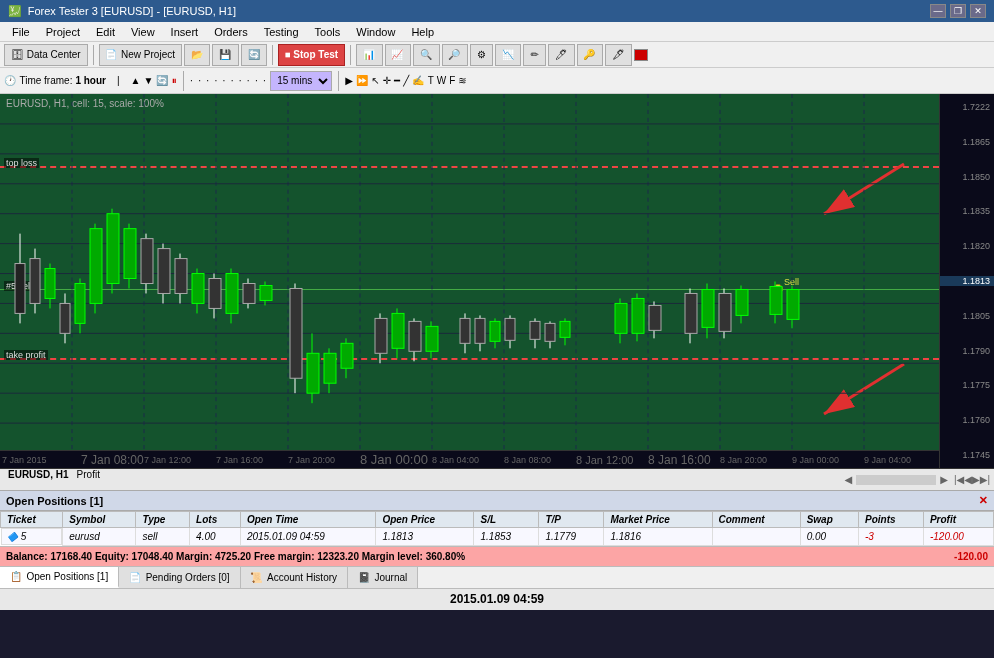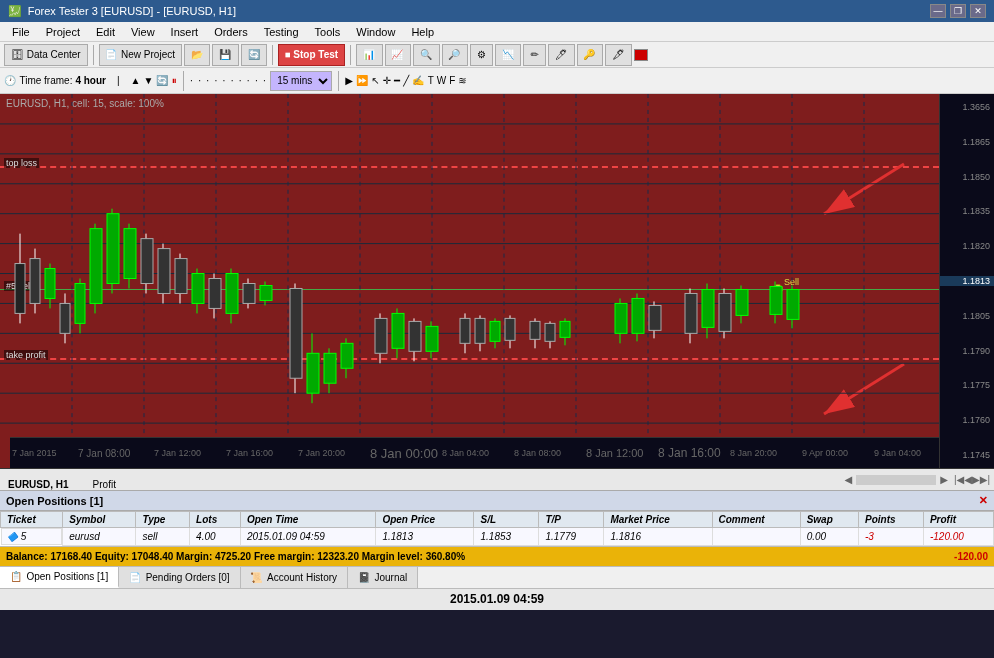--- a/index.html
+++ b/index.html
@@ -73,21 +73,21 @@
     .tf-select {
       height: 20px;
       background: #c4b5fd;
       border: 1px solid #aaa;
       font-size: 10px;
       padding: 0 2px;
     }
 
     
     .chart-container {
-      background: #7f1d1d;
+      background: #14532d;
       position: relative;
       height: 375px;
       overflow: hidden;
       border-bottom: 1px solid #333;
     }
 
     .chart-label {
       position: absolute;
       top: 4px;
       left: 6px;
@@ -161,21 +161,21 @@
     .positions-table td {
       border: 1px solid #ddd;
       padding: 2px 6px;
       font-size: 10px;
     }
     .positions-table tr.data-row td { background: #f8f8ff; }
     .positions-table tr.data-row td.negative { color: #c00; }
 
     
     .balance-bar {
-      background: #eab308;
+      background: #fca5a5;
       height: 20px;
       display: flex;
       align-items: center;
       padding: 0 6px;
       font-size: 10px;
       font-weight: bold;
       border-top: 1px solid #bbb;
     }
     .balance-right {
       margin-left: auto;
@@ -309,21 +309,21 @@
   <div class="tb-btn">✏</div>
   <div class="tb-btn">🖊</div>
   <div class="tb-btn">🔑</div>
   <div class="tb-btn">🖋</div>
   <div class="tb-btn" style="background:#c00;width:12px;height:12px;border:1px solid #888;"></div>
 </div>
 
 <div class="toolbar2">
   <span>🕐</span>
   <span class="tf-label">Time frame:</span>
-  <span class="tf-value">4 hour</span>
+  <span class="tf-value">1 hour</span>
   <span style="margin:0 8px;">|</span>
   <span style="cursor:pointer;">▲</span>
   <span style="cursor:pointer;">▼</span>
   <span>🔄</span>
   <span style="color:#c00;">⏸</span>
   <div class="tb-separator"></div>
   <span style="letter-spacing:1px;">· · · · · · · · · ·</span>
   <select class="tf-select">
     <option>15 mins</option>
     <option>5 mins</option>
@@ -340,21 +340,21 @@
   <span style="cursor:pointer;">T</span>
   <span style="cursor:pointer;">W</span>
   <span style="cursor:pointer;">F</span>
   <span style="cursor:pointer;">≋</span>
 </div>
 
 <div class="chart-container">
   <span class="chart-label">EURUSD, H1, cell: 15, scale: 100%</span>
 
   <div class="price-scale">
-    <div class="price-label">1.3656</div>
+    <div class="price-label">1.7222</div>
     <div class="price-label">1.1865</div>
     <div class="price-label">1.1850</div>
     <div class="price-label">1.1835</div>
     <div class="price-label">1.1820</div>
     <div class="price-label highlight">1.1813</div>
     <div class="price-label">1.1805</div>
     <div class="price-label">1.1790</div>
     <div class="price-label">1.1775</div>
     <div class="price-label">1.1760</div>
     <div class="price-label">1.1745</div>
@@ -507,39 +507,39 @@
     <rect x="719" y="200" width="12" height="38" fill="#333" stroke="#aaa" stroke-width="1"></rect>
     <line x1="741" y1="192" x2="741" y2="230" stroke="#0f0" stroke-width="1"></line>
     <rect x="736" y="196" width="12" height="26" fill="#0a0" stroke="#0f0" stroke-width="1"></rect>
 
     <line x1="775" y1="188" x2="775" y2="230" stroke="#0f0" stroke-width="1"></line>
     <rect x="770" y="193" width="12" height="28" fill="#0a0" stroke="#0f0" stroke-width="1"></rect>
     <line x1="792" y1="192" x2="792" y2="235" stroke="#0f0" stroke-width="1"></line>
     <rect x="787" y="196" width="12" height="30" fill="#0a0" stroke="#0f0" stroke-width="1"></rect>
   </svg>
 
-  <div style="position:absolute; bottom:0; left:0; right:55px; height:31px; background:#0a0a1a; border-top:1px solid #333; display:flex; align-items:center;margin-left:10px;">
+  <div style="position:absolute; bottom:0; left:0; right:55px; height:18px; background:#0a0a1a; border-top:1px solid #333; display:flex; align-items:center;">
     <span style="position:absolute; left:2px; color:#666; font-size:9px;">7 Jan 2015</span>
-    <span style="position:absolute; left:68px; color:#666; font-size:10px;text-align:center;">7 Jan 08:00</span>
+    <span style="position:absolute; left:81px; color:#666; font-size:12px;text-align:center;">7 Jan 08:00</span>
     <span style="position:absolute; left:144px; color:#666; font-size:9px;">7 Jan 12:00</span>
     <span style="position:absolute; left:216px; color:#666; font-size:9px;">7 Jan 16:00</span>
     <span style="position:absolute; left:288px; color:#666; font-size:9px;">7 Jan 20:00</span>
     <span style="position:absolute; left:360px; color:#666; font-size:13px;">8 Jan 00:00</span>
     <span style="position:absolute; left:432px; color:#666; font-size:9px;">8 Jan 04:00</span>
     <span style="position:absolute; left:504px; color:#666; font-size:9px;">8 Jan 08:00</span>
     <span style="position:absolute; left:576px; color:#666; font-size:11px;">8 Jan 12:00</span>
     <span style="position:absolute; left:648px; color:#666; font-size:12px;">8 Jan 16:00</span>
     <span style="position:absolute; left:720px; color:#666; font-size:9px;">8 Jan 20:00</span>
-    <span style="position:absolute; left:792px; color:#666; font-size:9px;">9 Apr 00:00</span>
+    <span style="position:absolute; left:792px; color:#666; font-size:9px;">9 Jan 00:00</span>
     <span style="position:absolute; left:864px; color:#666; font-size:9px;">9 Jan 04:00</span>
   </div>
 </div>
 
 <div style="background:#e8e8e8; height:22px; display:flex; align-items:stretch; border-bottom:1px solid #aaa;">
-  <div style="flex:1; display:flex; align-items:flex-end; padding:0 8px; gap:24px;">
+  <div style="flex:1; display:flex; align-items:flex-start; padding:0 8px; gap:8px;">
     <span style="font-size:10px; font-weight:bold; color:#000;">EURUSD, H1</span>
     <span style="font-size:10px; cursor:pointer;">Profit</span>
   </div>
   <div style="display:flex; align-items:center; padding:0 4px;">
     <span style="color:#666; font-size:10px;">◀</span>
     <div style="flex:1; width:80px; height:10px; background:#ccc; margin:0 4px;"></div>
     <span style="color:#666; font-size:10px;">▶</span>
     <span style="margin-left:6px; color:#666; font-size:10px;">|◀</span>
     <span style="color:#666; font-size:10px;">◀</span>
     <span style="color:#666; font-size:10px;">▶</span>

